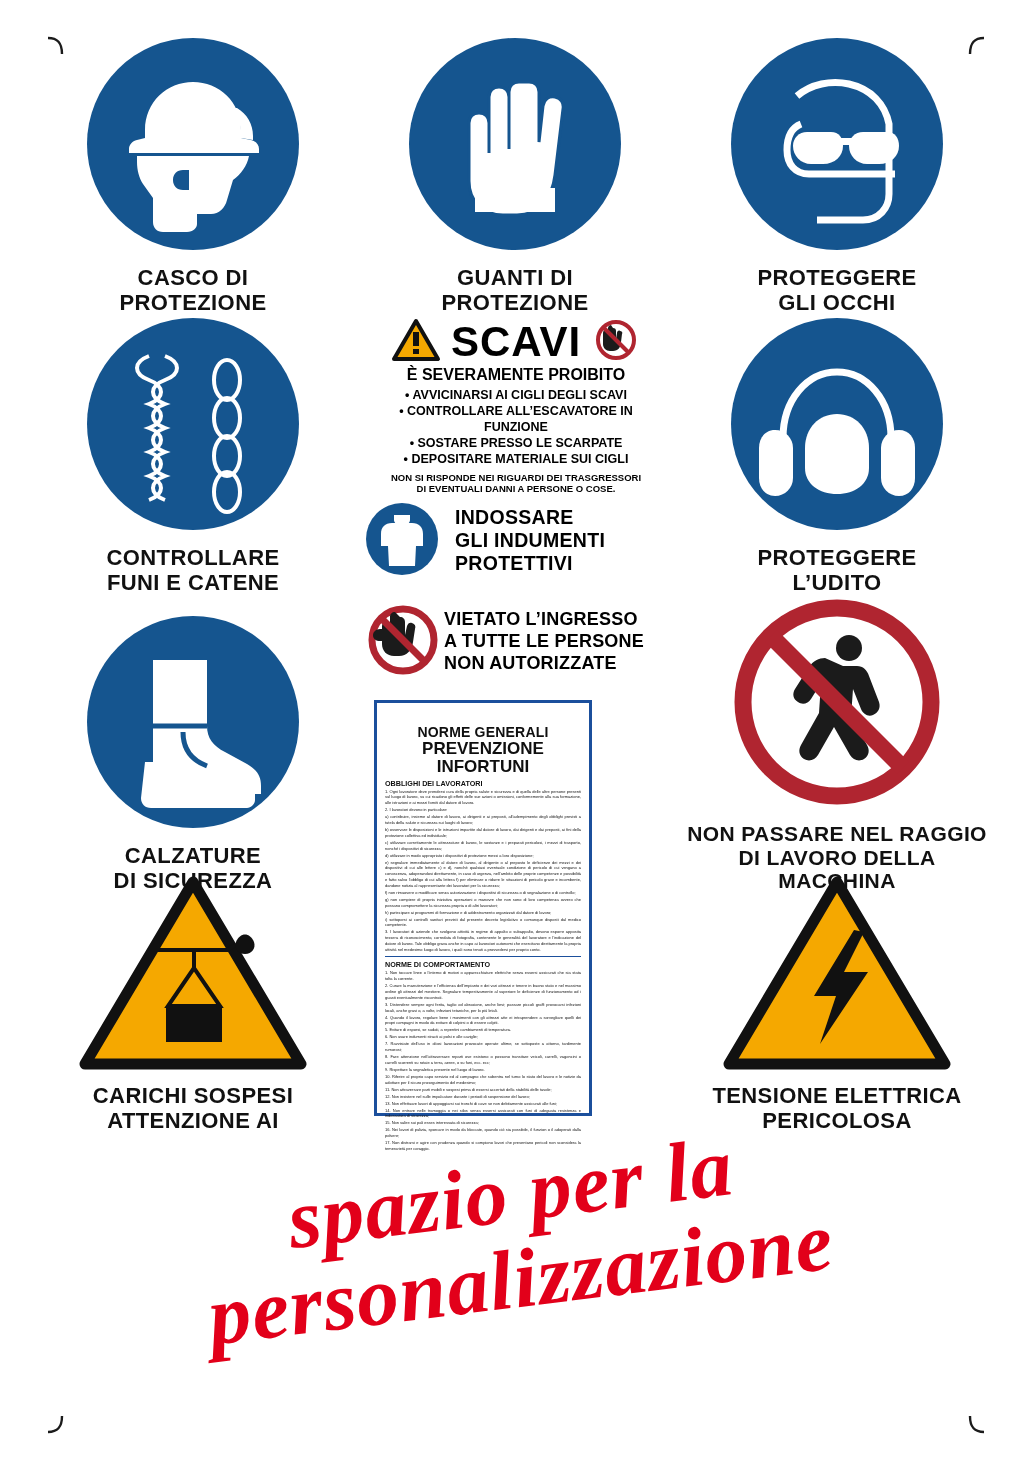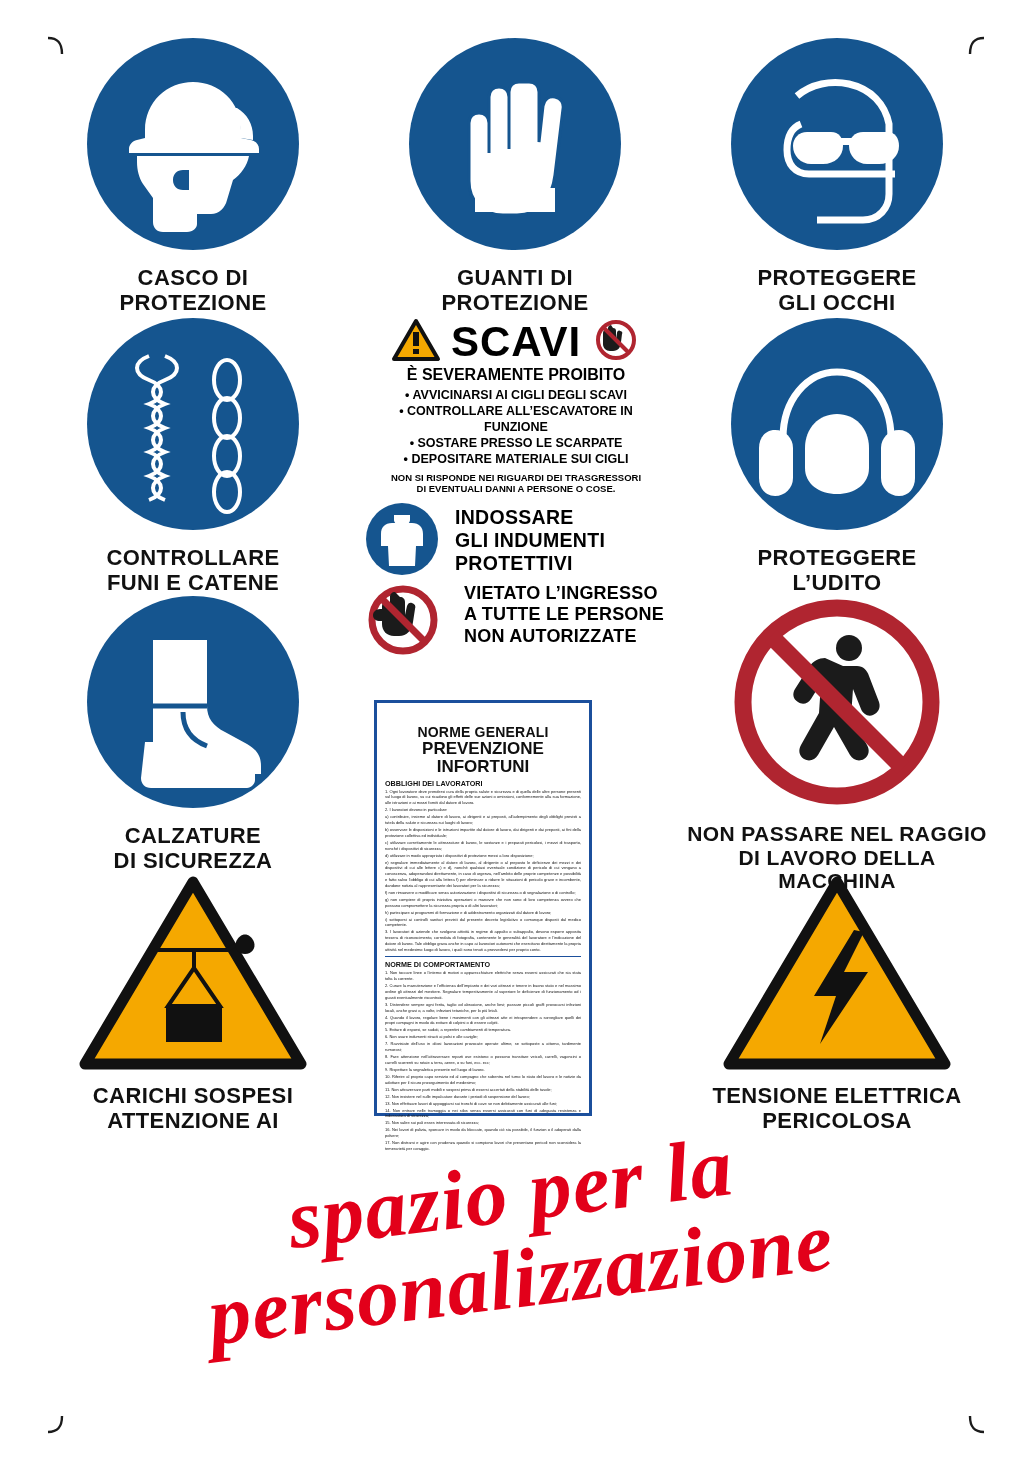--- a/index.html
+++ b/index.html
@@ -19,21 +19,21 @@
   .scavi-box{width:300px;}
   .scavi-top{display:flex;align-items:center;justify-content:center;gap:10px;}
   .scavi-word{font-size:42px;font-weight:bold;color:#000;letter-spacing:1px;}
   .scavi-sub{font-size:16px;font-weight:bold;text-align:center;margin-top:0;color:#000;}
   .scavi-list{list-style:none;margin:3px 0 0 0;padding:0;text-align:center;font-size:12.5px;font-weight:bold;color:#000;line-height:1.28;}
   .scavi-note{font-size:9.5px;font-weight:bold;text-align:center;margin-top:5px;color:#000;line-height:1.2;}
 
   .indoss{display:flex;align-items:center;gap:17px;margin-top:8px;justify-content:flex-start;}
   .indoss-text{font-size:19.5px;font-weight:bold;color:#000;line-height:1.18;text-align:left;letter-spacing:.3px;}
 
-  .vietato{display:flex;align-items:flex-start;gap:24px;margin-top:4px;}
+  .vietato{display:flex;align-items:center;gap:4px;margin-top:24px;}
   .vietato-text{font-size:18px;font-weight:bold;color:#000;line-height:1.2;text-align:left;letter-spacing:.2px;}
 
   .norme{position:absolute;left:374px;top:700px;width:218px;height:416px;border:3px solid #1b4f9c;background:#fff;box-sizing:border-box;padding:21px 8px;}
   .norme-t1{font-size:14px;font-weight:bold;text-align:center;color:#0f0f0f;letter-spacing:.2px;}
   .norme-t2{font-size:17px;font-weight:bold;text-align:center;color:#0f0f0f;line-height:1.05;margin-bottom:3px;}
   .norme-h{font-size:7.2px;font-weight:bold;color:#0f0f0f;margin:3px 0 1px;}
   .norme-p{font-size:4.0px;line-height:1.45;color:#111;text-align:justify;margin:0 0 1.2px 0;}
   .norme-sep{height:1px;background:#1b4f9c;margin:4px 0 3px;}
 
   .perso{position:absolute;left:0;top:1150px;width:1031px;text-align:center;transform:rotate(-7deg);}
@@ -148,21 +148,21 @@
           <path d="M106 96 c18 0 32 14 32 34 l0 20 c0 16-14 26-32 26 -18 0-32-10-32-26 l0-20 c0-20 14-34 32-34 z"></path>
         </g>
       </svg>
     </div>
     <div class="caption cap-lg" style="margin-top:16px">
       <div>PROTEGGERE</div>
       <div>L’UDITO</div>
     </div>
   </div>
 
-  <div class="cell" style="left:48px;top:596px;width:290px">
+  <div class="cell" style="left:48px;top:616px;width:290px">
     <div class="disc" style="width:212px;height:212px">
       <svg viewBox="0 0 212 212" width="212" height="212">
         <g fill="#ffffff">
           <path d="M66 44 l54 0 0 66 c0 12 6 20 18 26 l22 12 c10 6 14 12 14 22 l0 8 -108 0 z"></path>
         </g>
         <g fill="none" stroke="#15558f" stroke-width="5">
           <path d="M66 110 l54 0"></path>
           <path d="M120 150 c-16-6-24-18-24-34"></path>
         </g>
         <path d="M58 146 l12 0 0 28 98 0 0 10 c0 4-4 8-8 8 l-96 0 c-6 0-10-4-10-10 z" fill="#ffffff"></path>

